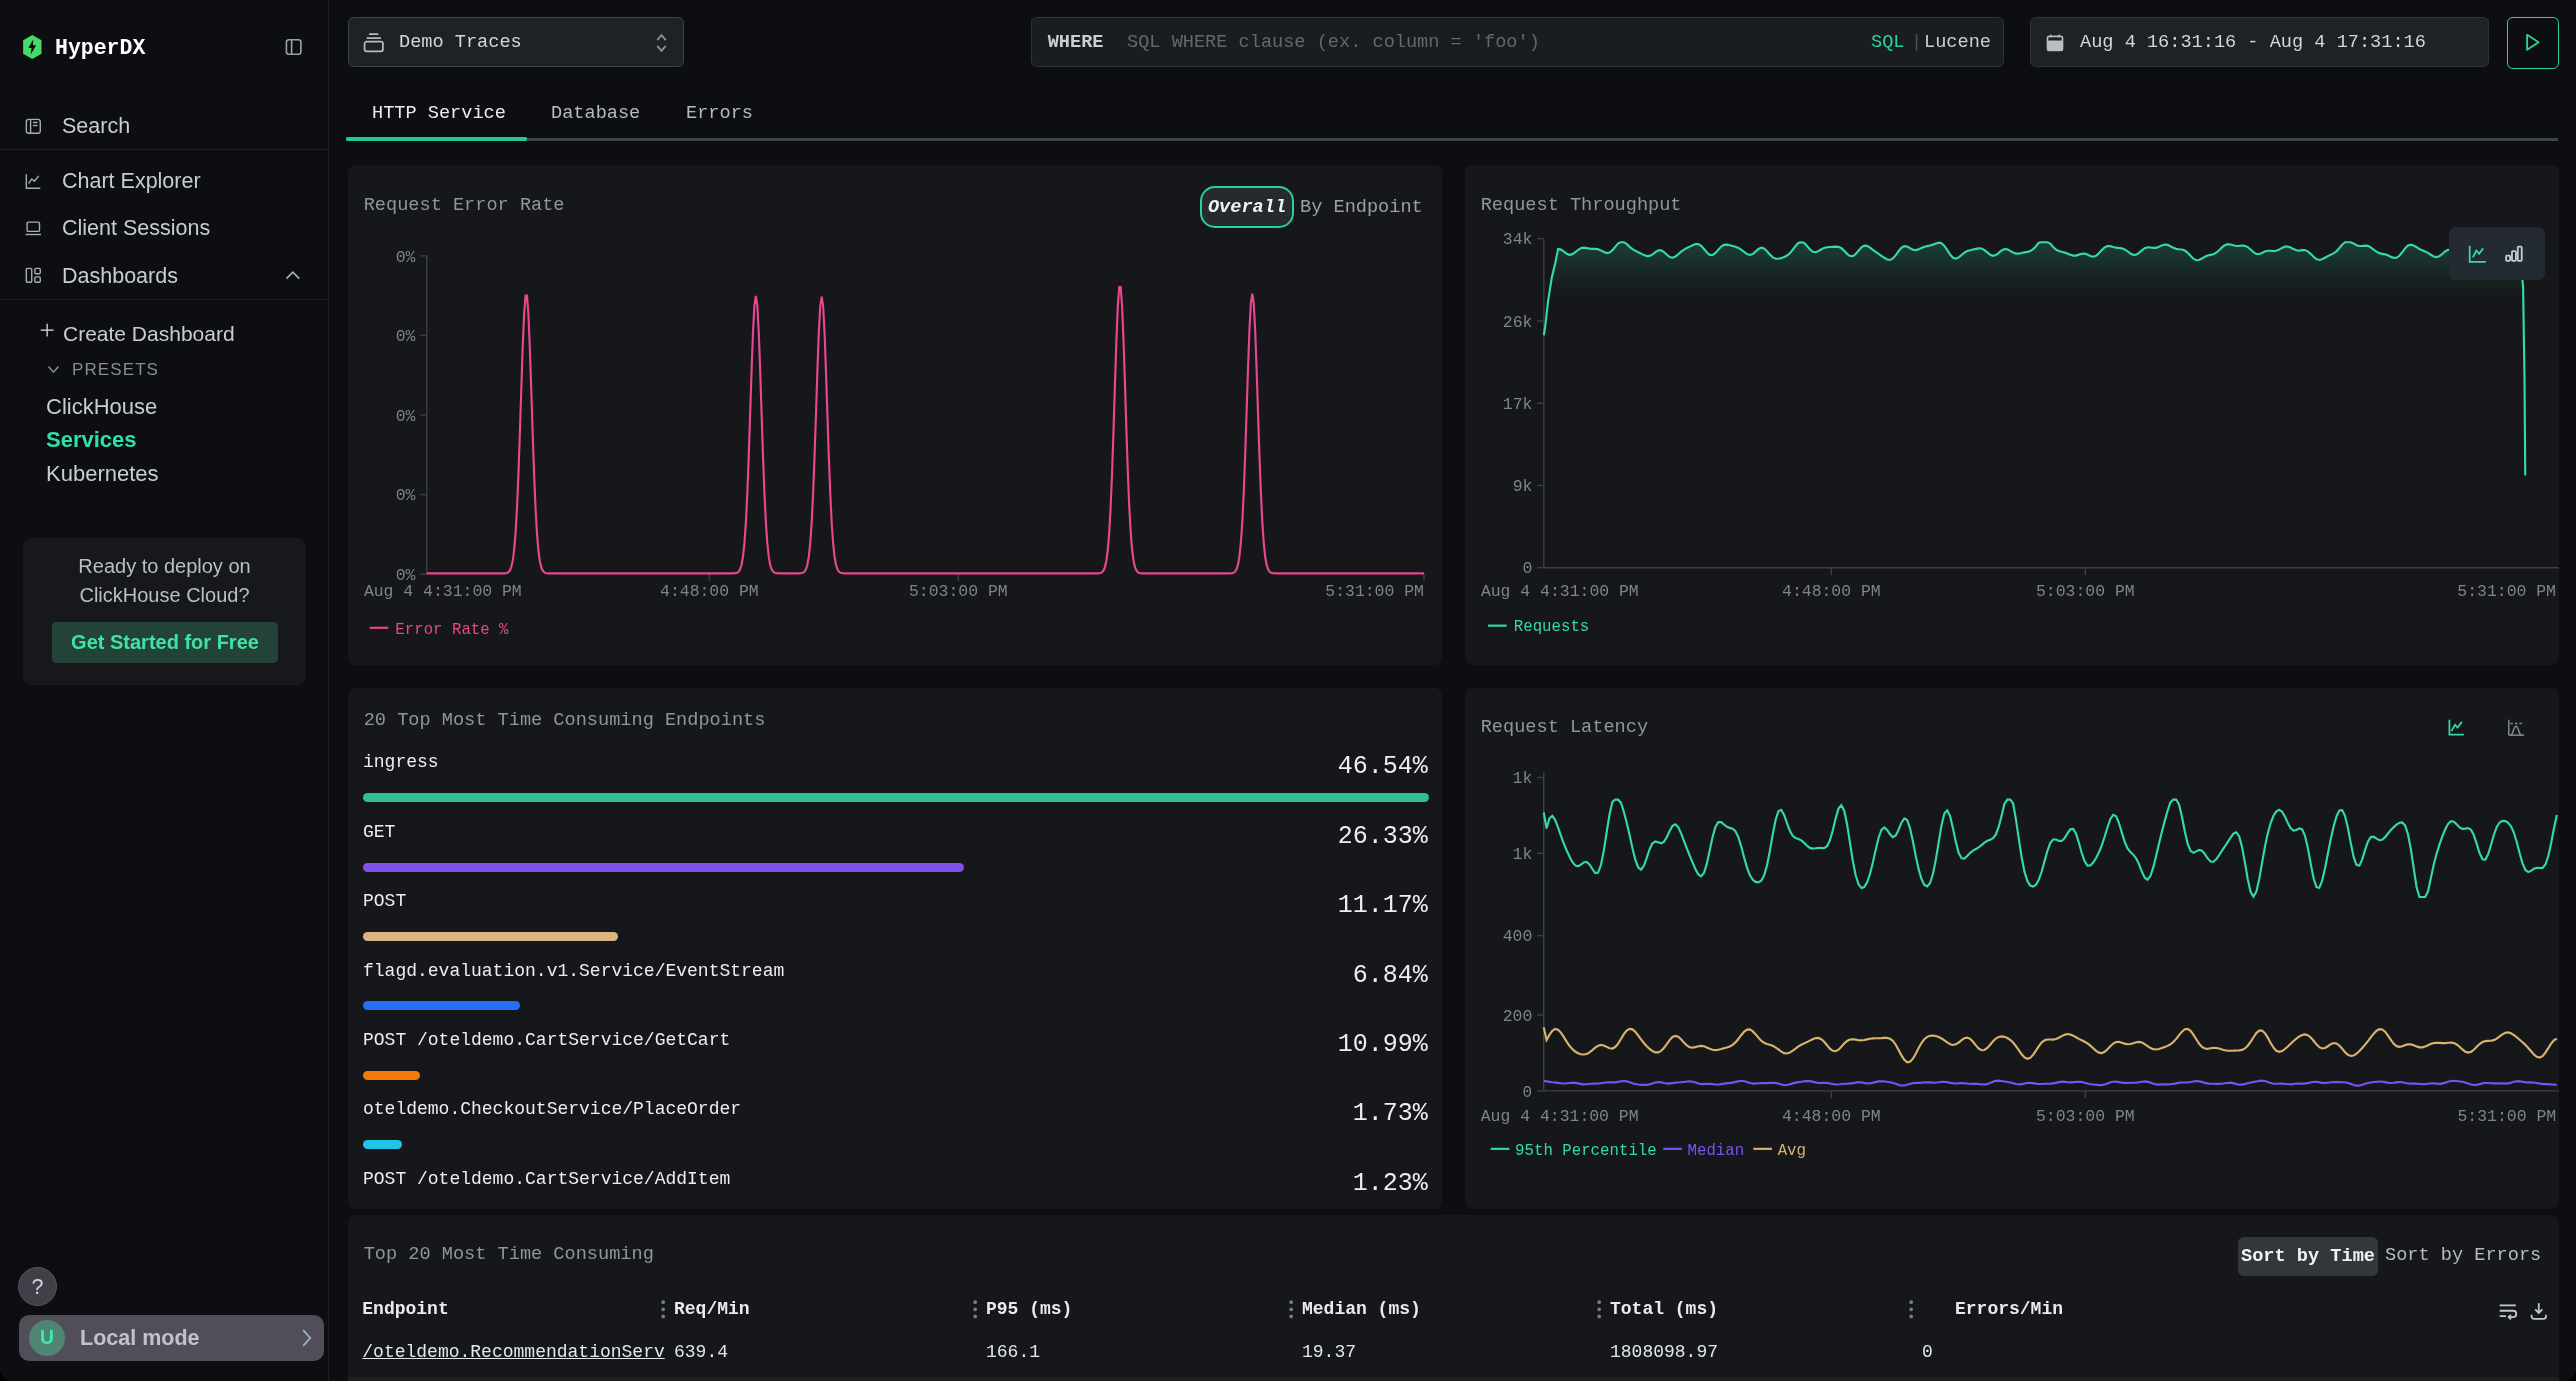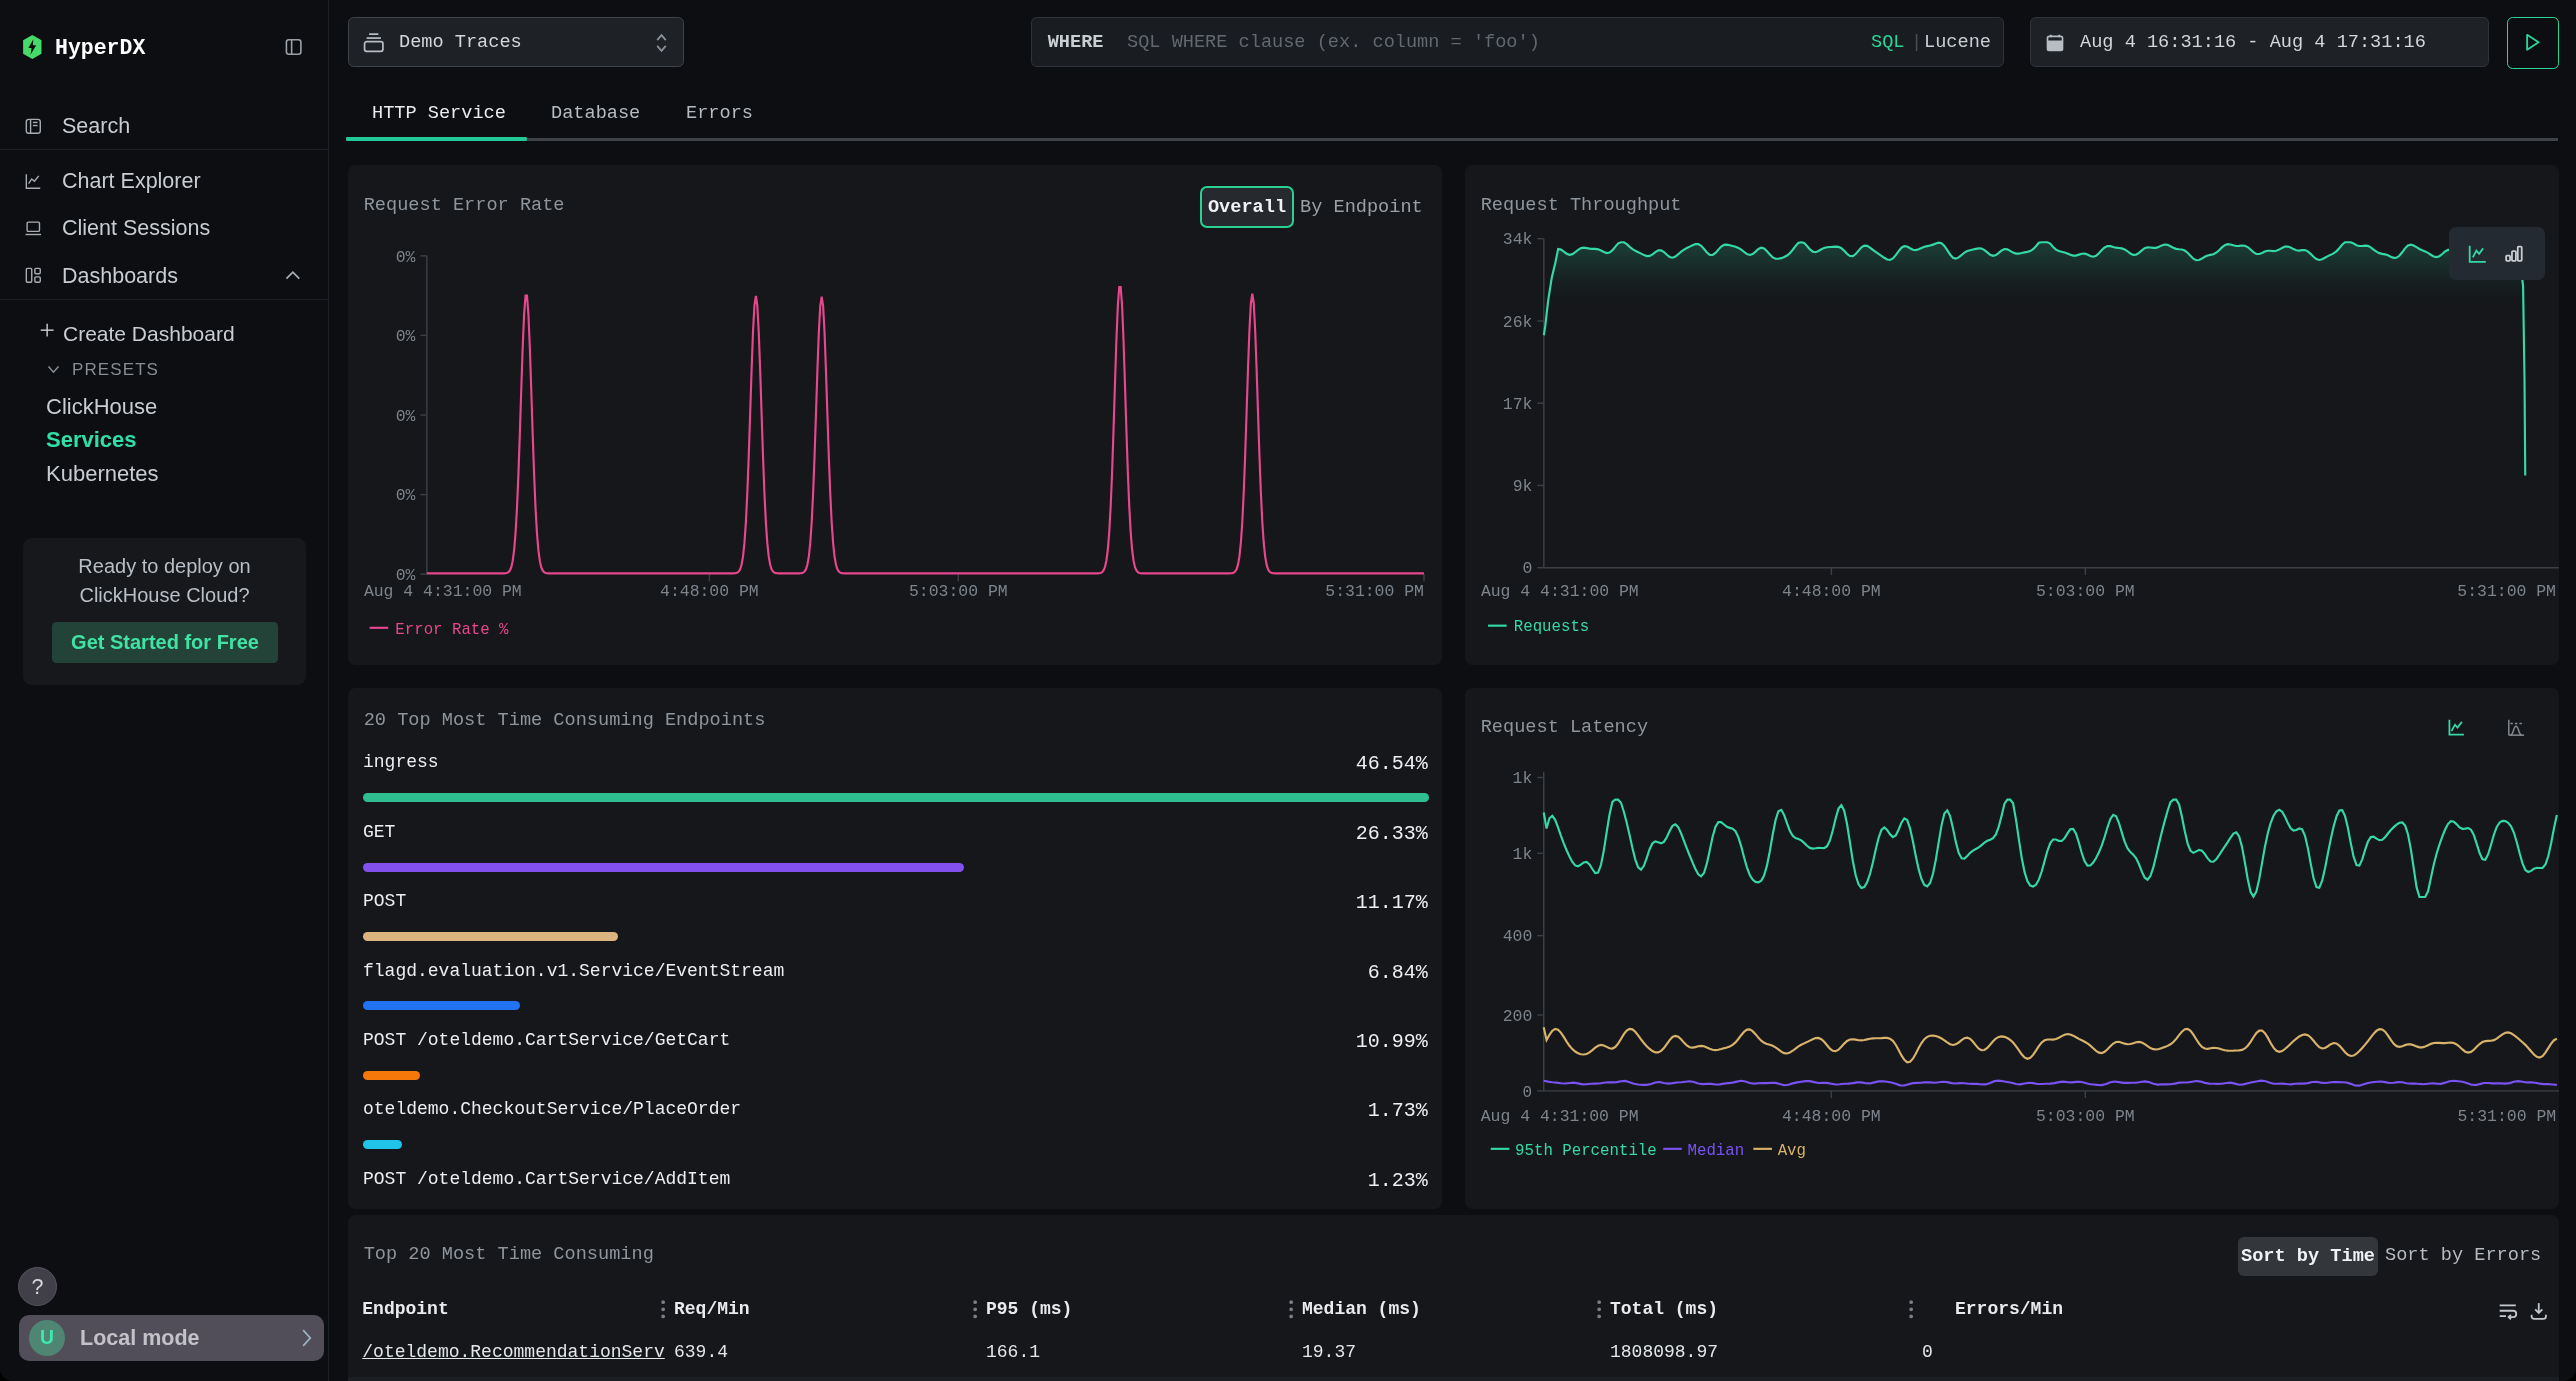--- a/index.html
+++ b/index.html
@@ -25,21 +25,21 @@
 
   
   .tab { position:absolute; top:103px; font-size:18.6px; color:#b6bbc1; }
 
   
   .panel { position:absolute; background:#15171a; border-radius:7.2px; }
   .ptitle { position:absolute; left:15.7px; top:30px; font-size:18.6px; color:#8e959d; }
 
   
   .erow-label { position:absolute; left:15px; font-size:18px; color:#eceef0; }
-  .erow-pct   { position:absolute; right:14.3px; font-size:20px; color:#eceef0; }
+  .erow-pct   { position:absolute; right:14.3px; font-size:25px; color:#eceef0; }
   .ebar { position:absolute; left:15px; height:9.3px; border-radius:5px; }
 
   
   .th { position:absolute; font-size:18px; font-weight:bold; color:#e8eaed; }
   .td { position:absolute; font-size:18px; color:#e4e7ea; }
 </style>
 </head>
 <body>
 <div id="app">
 
@@ -154,21 +154,21 @@
   </div>
 
   <div class="tab" style="left:372px;color:#e9ebee;">HTTP Service</div>
   <div class="tab" style="left:551px;">Database</div>
   <div class="tab" style="left:686px;">Errors</div>
   <div class="abs" style="left:346px;top:138px;width:2212px;height:2.9px;background:#3f4347;"></div>
   <div class="abs" style="left:346px;top:137px;width:181px;height:4.3px;background:#20c997;border-radius:1.4px;"></div>
 
   <div class="panel" style="left:348px;top:165px;width:1094px;height:500px;">
     <div class="ptitle">Request Error Rate</div>
-    <div class="abs vcent" style="left:852px;top:21px;width:94px;height:42px;background:#26292e;border:2.1px solid #29d193;border-radius:7px;justify-content:center;">
+    <div class="abs vcent" style="left:852px;top:21px;width:94px;height:42px;background:#26292e;border:2.1px solid #29d193;border-radius:15px;justify-content:center;font-style:italic;">
       <span style="font-size:18.6px;font-weight:bold;color:#f0f2f4;">Overall</span>
       </div>
     <div class="abs" style="left:952px;top:31.5px;font-size:18.6px;color:#9aa0a7;">By Endpoint</div>
     <svg class="abs" style="left:0;top:0;" width="1094" height="500" viewBox="0 0 1529 699">
         <path d="M110 127 V572" stroke="#3c4046" stroke-width="2" fill="none"></path>
         <line x1="101" y1="127.0" x2="110" y2="127.0" stroke="#3c4046" stroke-width="2"></line>
         <text x="94" y="135.0" font-size="23" fill="#7d848c" text-anchor="end">0%</text>
         <line x1="101" y1="238.2" x2="110" y2="238.2" stroke="#3c4046" stroke-width="2"></line>
         <text x="94" y="246.2" font-size="23" fill="#7d848c" text-anchor="end">0%</text>
         <line x1="101" y1="349.5" x2="110" y2="349.5" stroke="#3c4046" stroke-width="2"></line>

